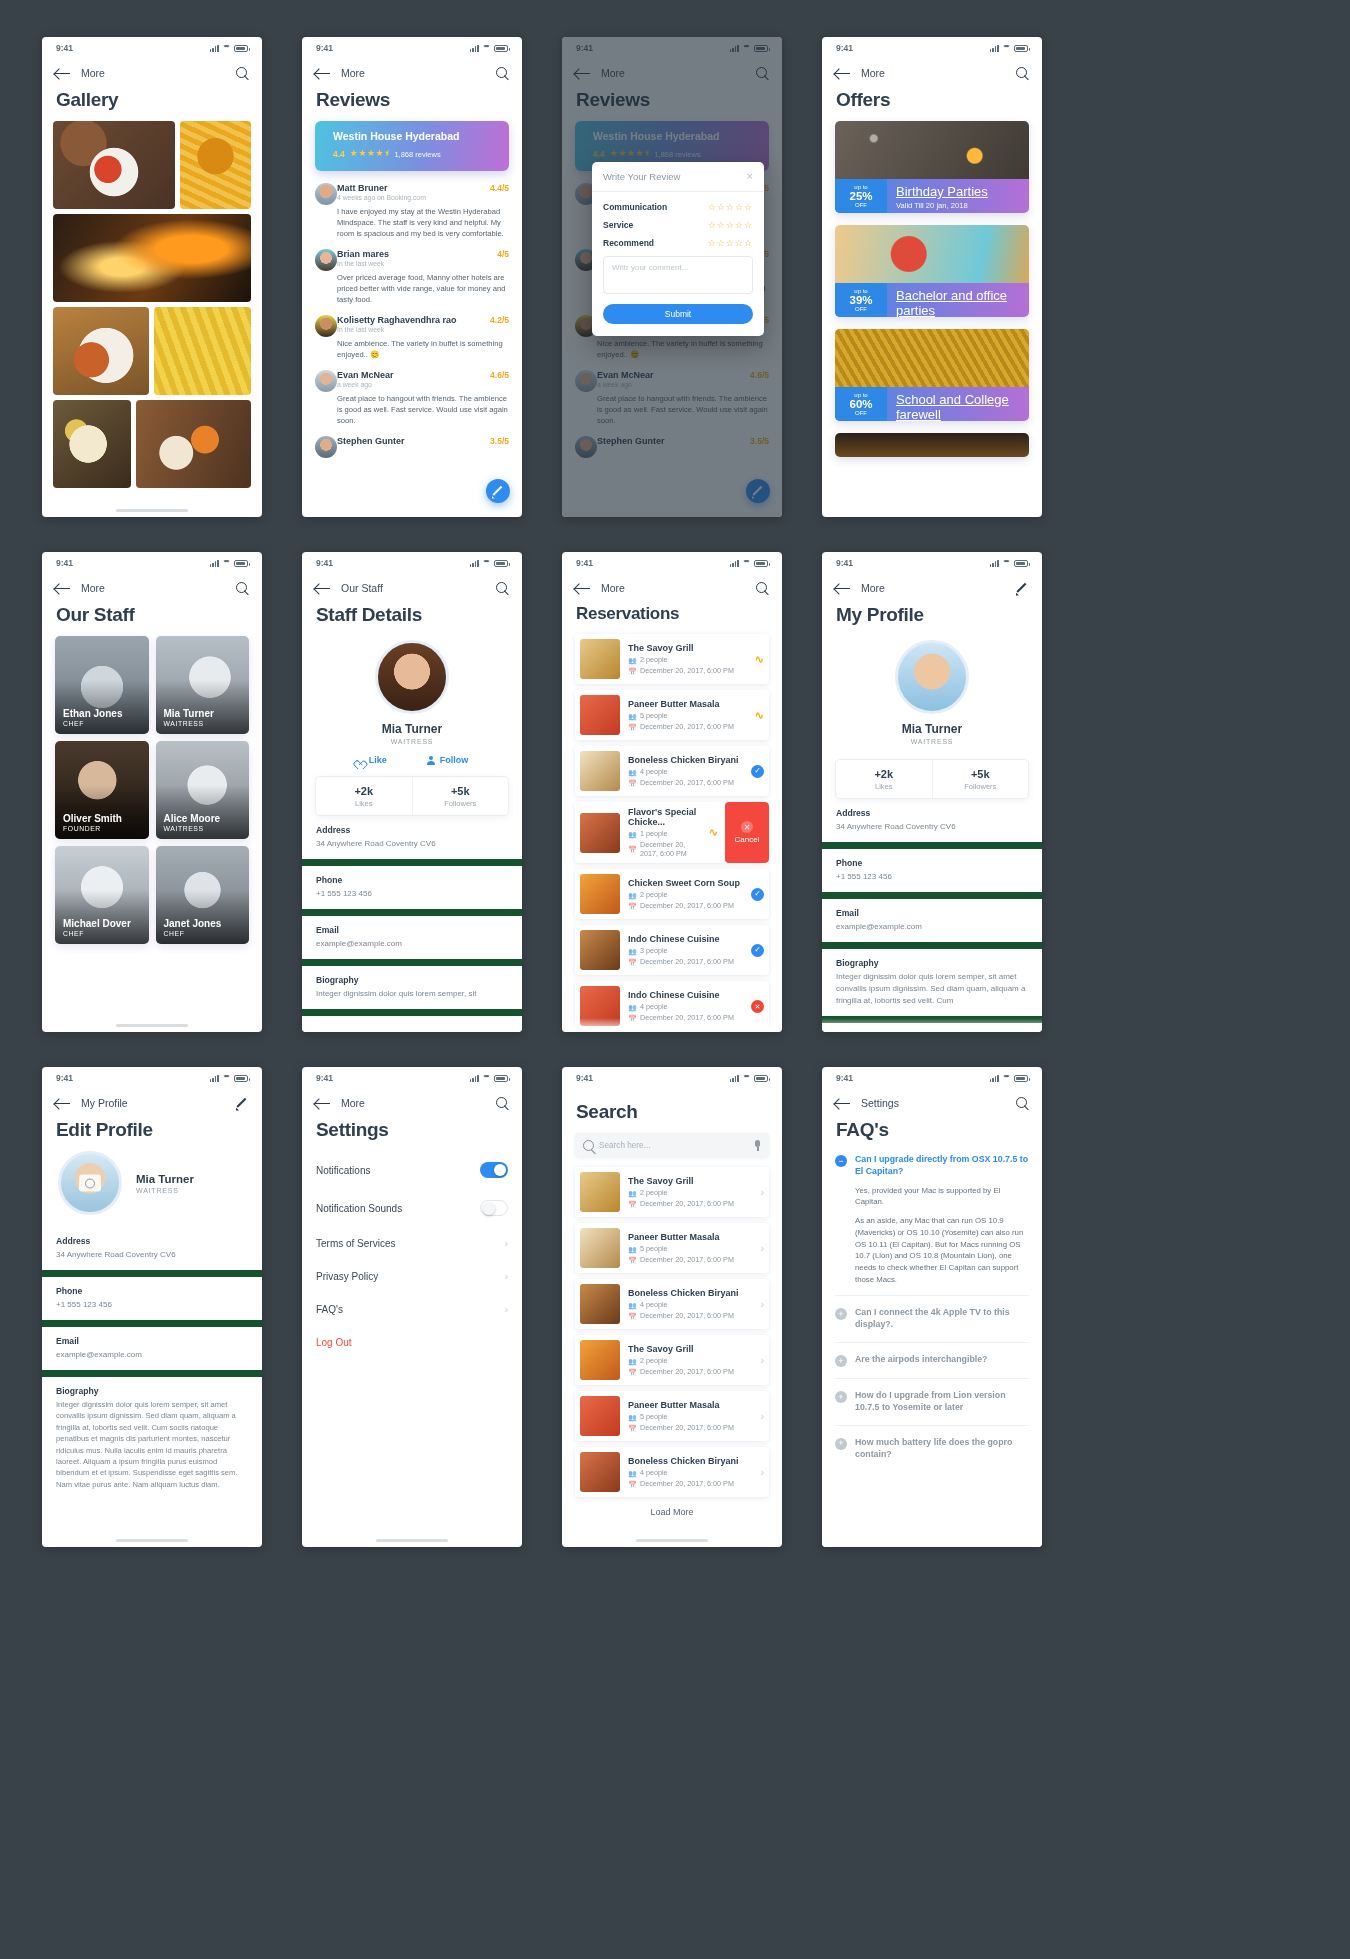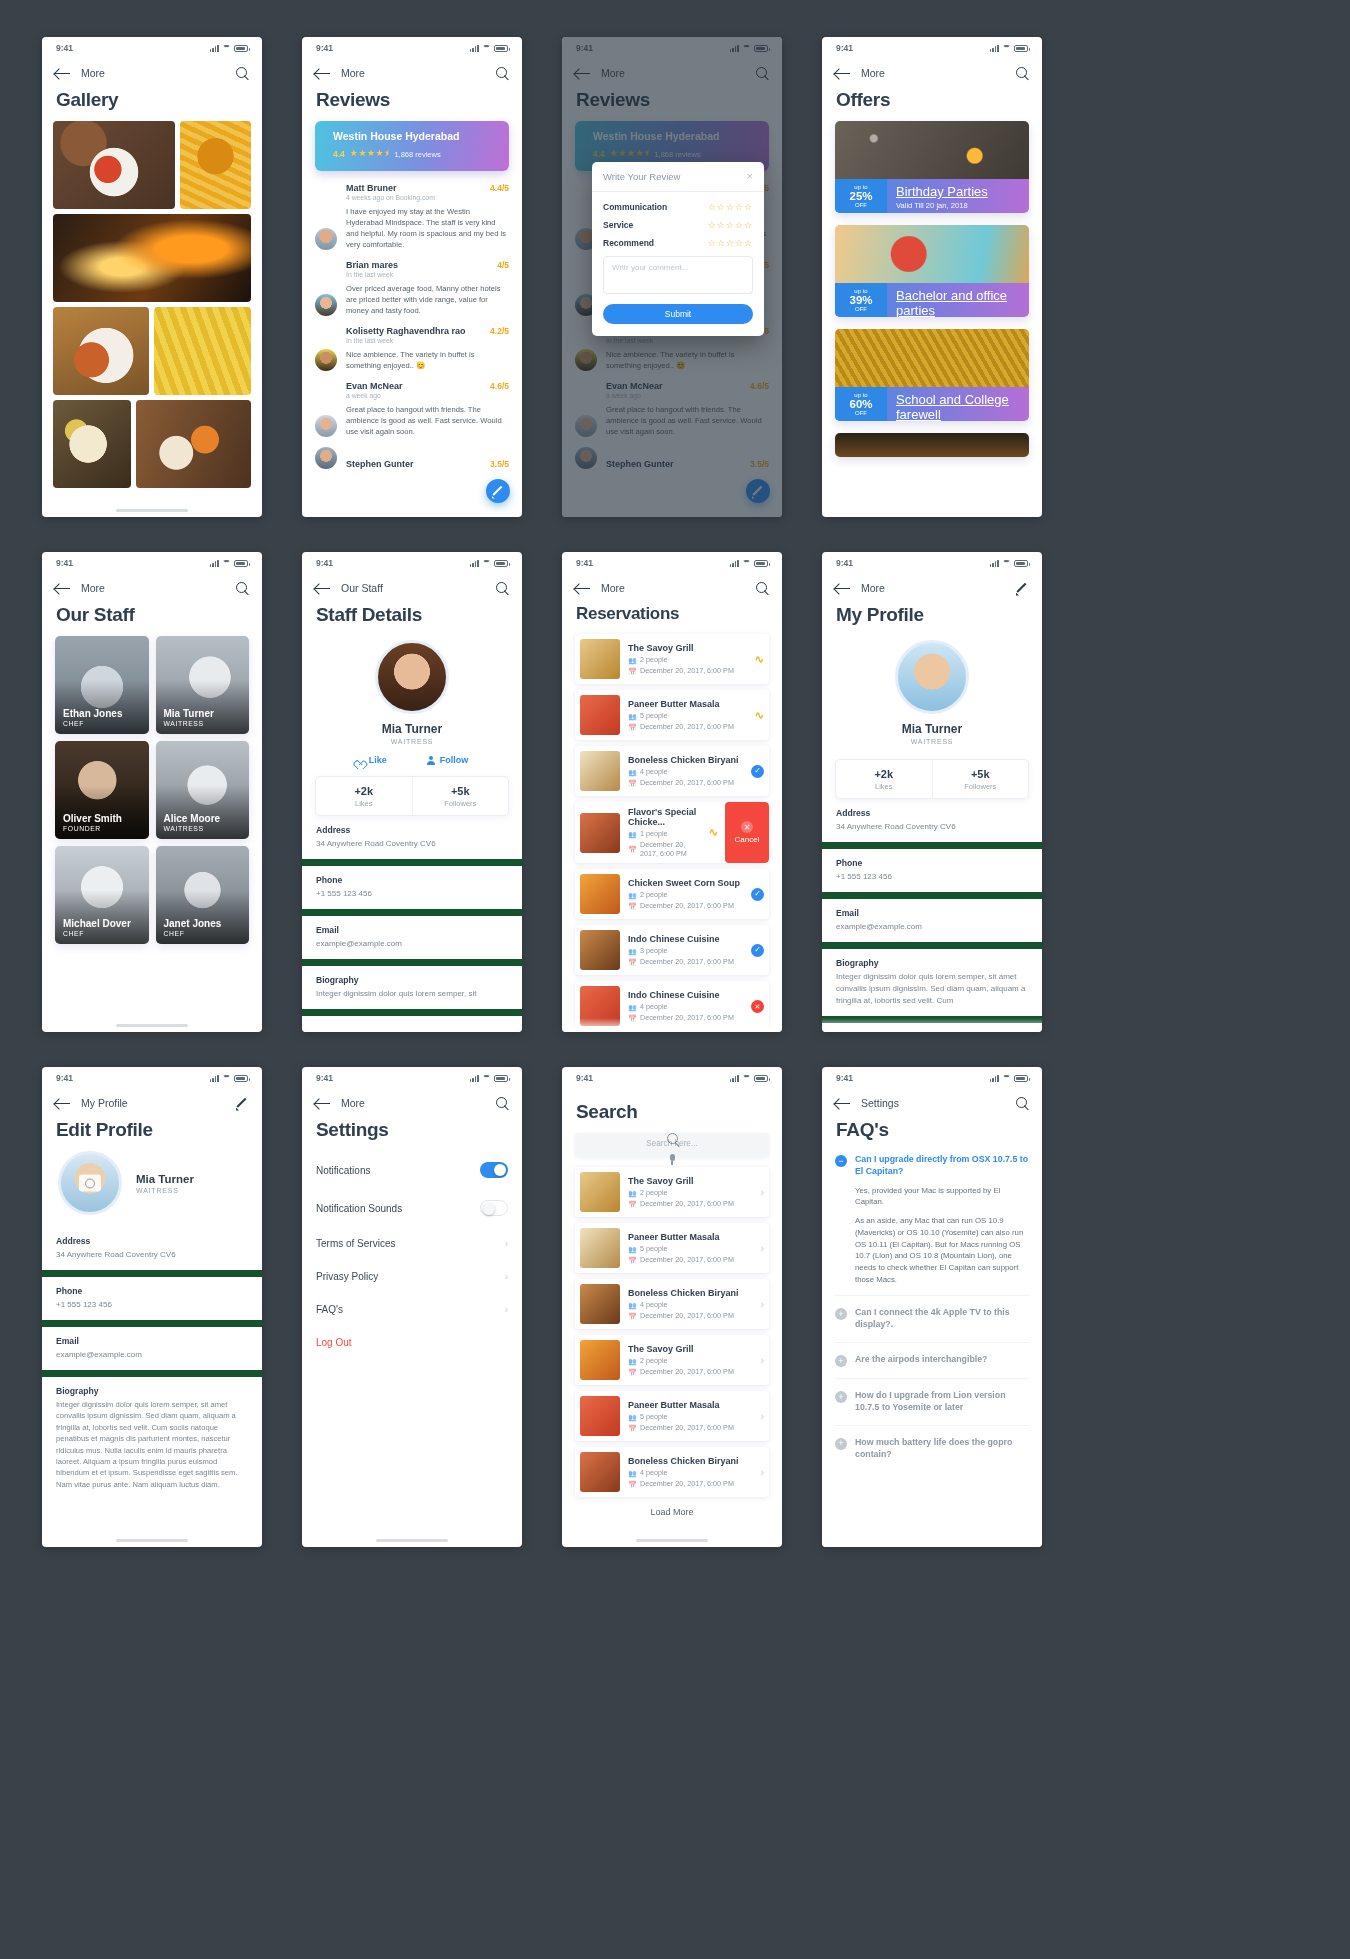--- a/index.html
+++ b/index.html
@@ -108,21 +108,21 @@
     margin: 0 13px 12px 13px; border-radius: 6px; padding: 9px 18px;
     background: linear-gradient(100deg,#4ec3e0,#7b8fe0 55%,#bf6fd6);
     color:#fff; box-shadow:0 4px 10px rgba(120,120,200,.3);
   }
   .rv-banner h4 { font-size: 10.5px; font-weight: bold; margin-bottom: 4px; }
   .rv-meta { display: flex; align-items: center; gap: 5px; font-size: 7.5px; }
   .rv-score { color: #ffd24a; font-weight: bold; font-size: 8.5px; }
   .stars { color: #ffc93c; font-size: 9px; letter-spacing: .5px; }
   .rv-count { color: rgba(255,255,255,.92); font-size: 7.5px; }
   
-  .rv-item { padding: 0 13px 10px 13px; display: flex; gap: 9px; align-items: flex-end; }
+  .rv-item { padding: 0 13px 10px 13px; display: flex; gap: 0; }
   .av { width: 22px; height: 22px; border-radius: 50%; flex: none; overflow: hidden; }
   .av1{background:radial-gradient(circle at 50% 38%,#e0ab86 0 38%,rgba(0,0,0,0) 39%),linear-gradient(#b9c8d6,#7d93a8)}
   .av2{background:radial-gradient(circle at 50% 40%,#e8b695 0 34%,rgba(0,0,0,0) 35%),linear-gradient(#7ec8e0,#4a3a2a)}
   .av3{background:radial-gradient(circle at 50% 40%,#c98f63 0 34%,rgba(0,0,0,0) 35%),linear-gradient(#e8d24a,#3a2a20)}
   .av4{background:radial-gradient(circle at 50% 40%,#e3b491 0 34%,rgba(0,0,0,0) 35%),linear-gradient(#cfd8e0,#8a99a8)}
   .av5{background:radial-gradient(circle at 50% 40%,#dfae89 0 34%,rgba(0,0,0,0) 35%),linear-gradient(#9fb3c4,#5a6a78)}
   .rv-body { flex: 1; min-width: 0; }
   .rv-head { display: flex; justify-content: space-between; align-items: baseline; }
   .rv-name { font-size: 9px; font-weight: bold; color: #2f3f4f; }
   .rv-rate { font-size: 8.5px; font-weight: bold; color: #f3a81b; }
@@ -270,21 +270,20 @@
   .toggle.off { background: #fff; border: 1px solid #e2e7ec }
   .toggle .knob { position:absolute;top:2px;width:12px;height:12px;border-radius:50%;background:#fff;
     box-shadow:0 1px 3px rgba(0,0,0,.25) }
   .toggle.on .knob { right: 2px }
   .toggle.off .knob { left: 2px; background:#f4f6f8 }
   
   .searchbar {
     margin: 0 13px 10px 13px; height: 24px; border-radius: 4px; background: #f3f5f7;
     display: flex; align-items: center; gap: 6px; padding: 0 8px;
     box-shadow: 0 1px 4px rgba(130,140,180,.14);
-    flex-direction: column;
   }
   .searchbar .ph-txt { flex: 1; font-size: 8.2px; color: #a8b2ba }
   .mic { width: 7px;height:11px;position:relative;flex:none }
   .mic::before{content:"";position:absolute;left:1px;top:0;width:5px;height:7px;border-radius:3px;background:#8f9aa3}
   .mic::after{content:"";position:absolute;left:2.5px;top:7px;width:2px;height:4px;background:#8f9aa3}
   .loadmore { text-align:center;font-size:9px;color:#56646f;padding:10px 0 6px 0 }
   
   .faq { padding: 0 13px; display: flex; flex-direction: column; gap: 0 }
   .faq-open { padding: 3px 0 10px 0 }
   .faq-q { display: flex; gap: 8px; align-items: flex-start }

